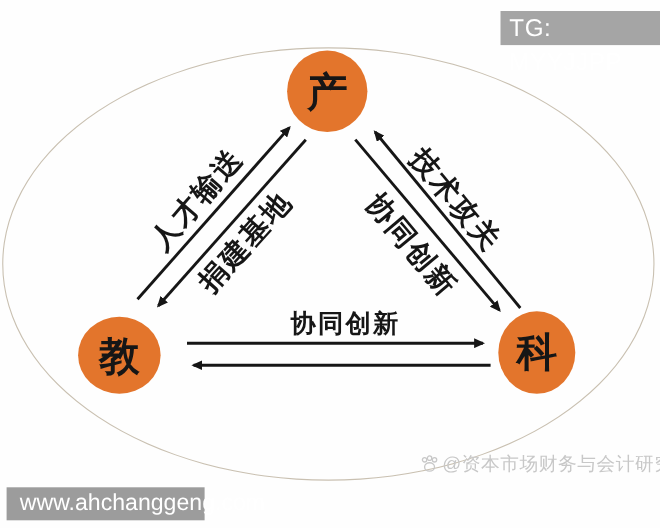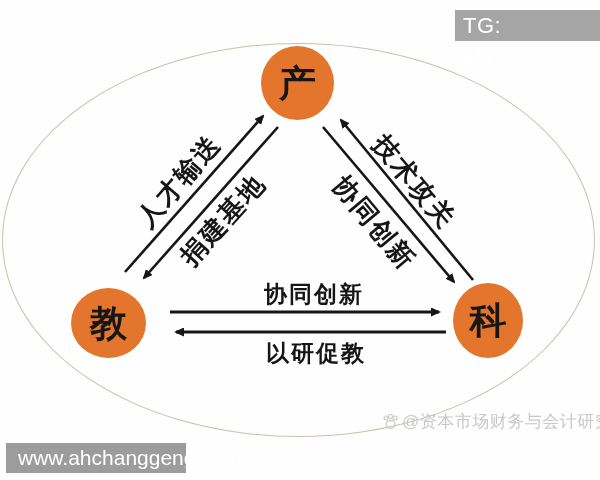--- a/index.html
+++ b/index.html
@@ -105,21 +105,20 @@
   </div>
   <div class="node node-science">
     <span>科</span>
   </div>
 
   <div class="edge-label diag lbl-talent">人才输送</div>
   <div class="edge-label diag lbl-base">捐建基地</div>
   <div class="edge-label diag lbl-tech">技术攻关</div>
   <div class="edge-label diag lbl-innov">协同创新</div>
   <div class="edge-label horiz lbl-teach-res">协同创新</div>
-  <div class="edge-label horiz lbl-res-teach">以研促教</div>
 
   <div class="tg-badge">TG: MYYJJPP</div>
 
   <div class="watermark">
     <svg class="paw-icon" width="19" height="19" viewBox="0 0 19 19" xmlns="http://www.w3.org/2000/svg">
       <g fill="none" stroke="#c8c8c8" stroke-width="1.2">
         <circle cx="5" cy="6" r="2"></circle>
         <circle cx="9.5" cy="4.5" r="2"></circle>
         <circle cx="14" cy="6" r="2"></circle>
         <ellipse cx="9.5" cy="12.5" rx="4.5" ry="3.8"></ellipse>

